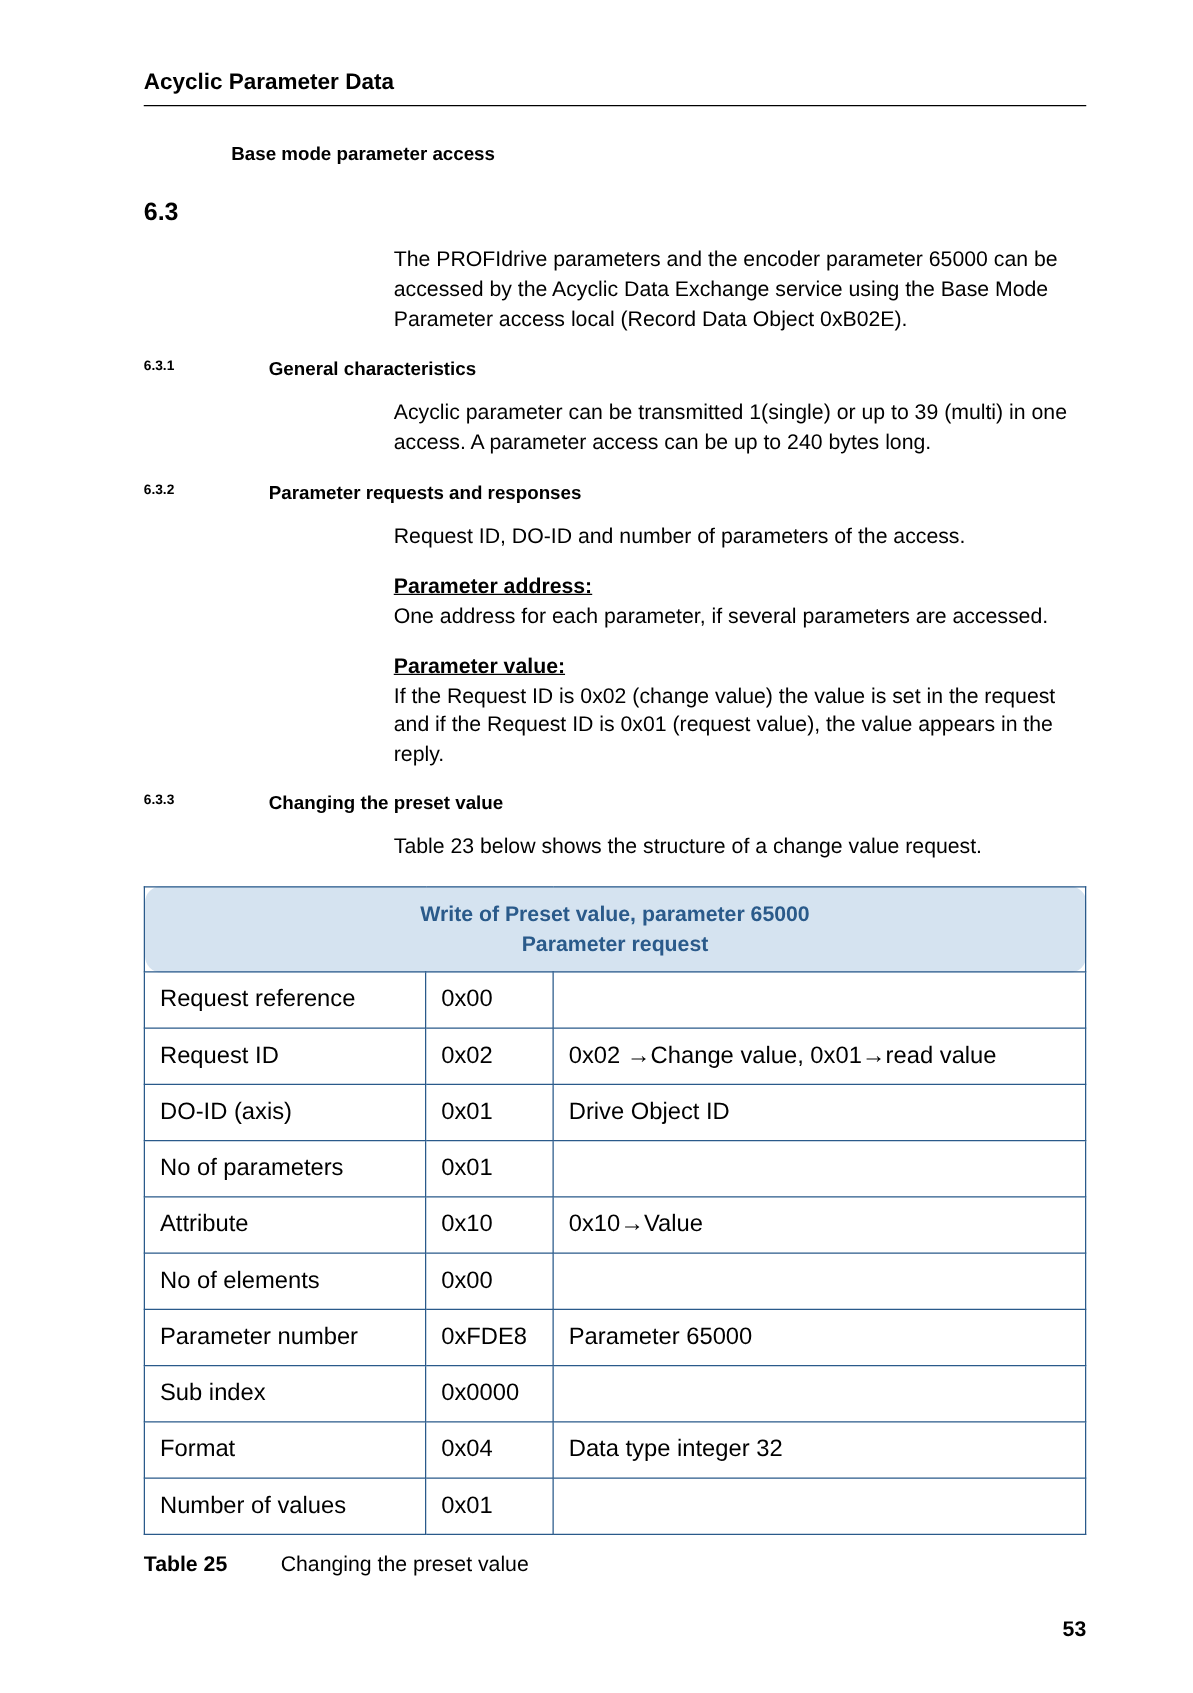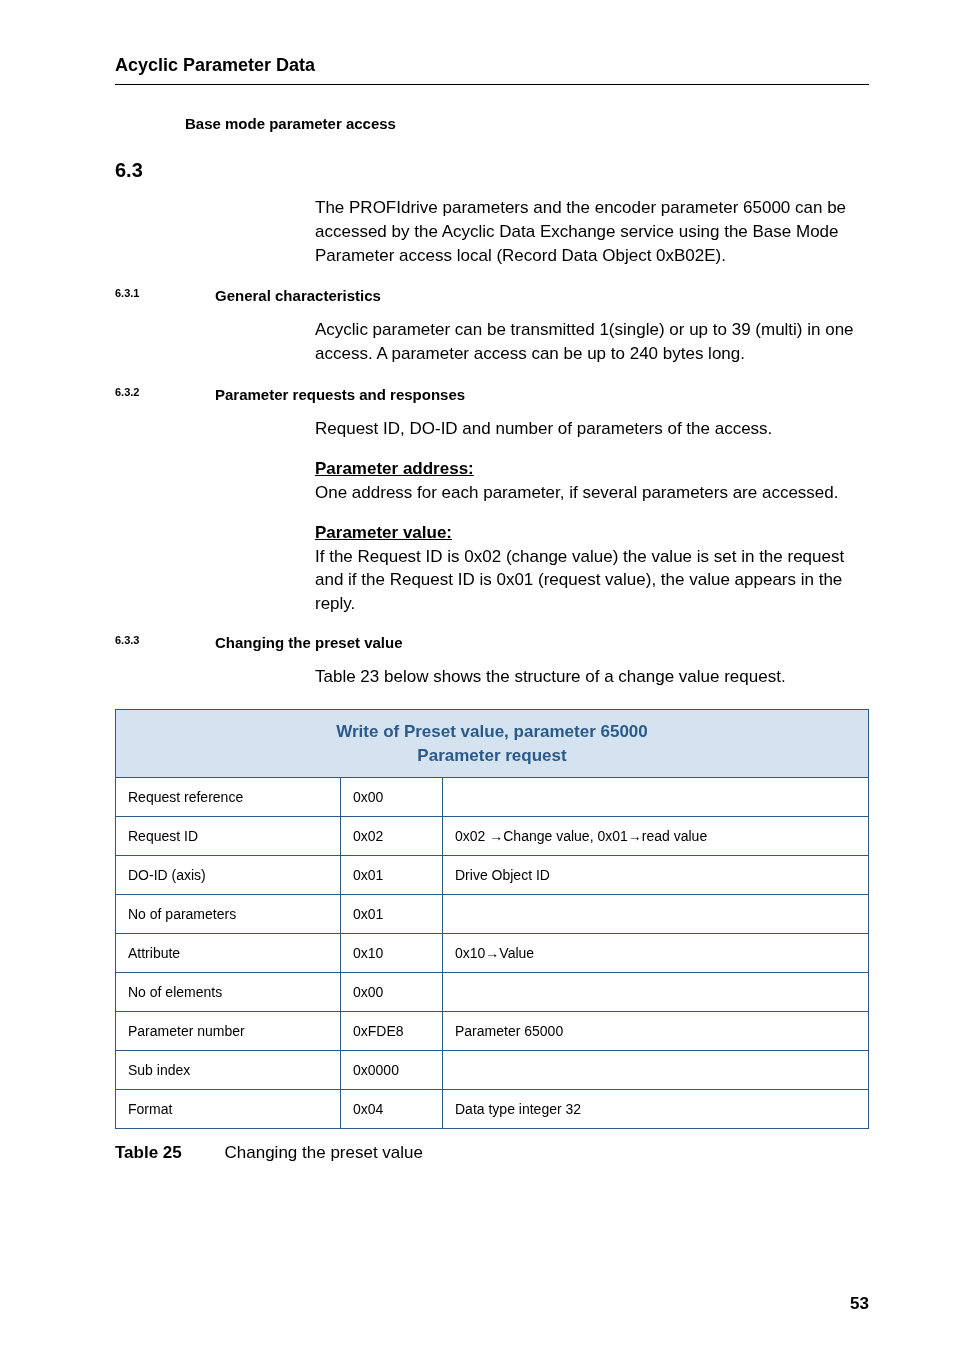--- a/index.html
+++ b/index.html
@@ -78,23 +78,24 @@
       border: 1.5px solid #2a5a8a;
     }
     th {
       background: #d5e3f0;
       color: #2a5a8a;
       font-weight: bold;
       font-size: 17px;
       text-align: center;
       padding: 10px 8px;
       line-height: 1.4;
+      border-radius: 13px;
     }
     td {
-      font-size: 14px;
+      font-size: 19px;
       padding: 11px 12px;
       vertical-align: middle;
     }
     td.col1 { width: 225px; }
     td.col2 { width: 102px; }
     .table-caption {
       font-size: 17px;
     }
     .table-caption .cap-label {
       font-weight: bold;
@@ -198,20 +199,25 @@
       <tr>
         <td class="col1">Sub index</td>
         <td class="col2">0x0000</td>
         <td></td>
       </tr>
       <tr>
         <td class="col1">Format</td>
         <td class="col2">0x04</td>
         <td>Data type integer 32</td>
       </tr>
+      <tr>
+        <td class="col1">Number of values</td>
+        <td class="col2">0x01</td>
+        <td></td>
+      </tr>
     </tbody>
 </table>
 
 <div class="table-caption">
   <span class="cap-label">Table 25</span>
   <span>Changing the preset value</span>
 </div>
 
 <div class="page-num">53</div>
 

